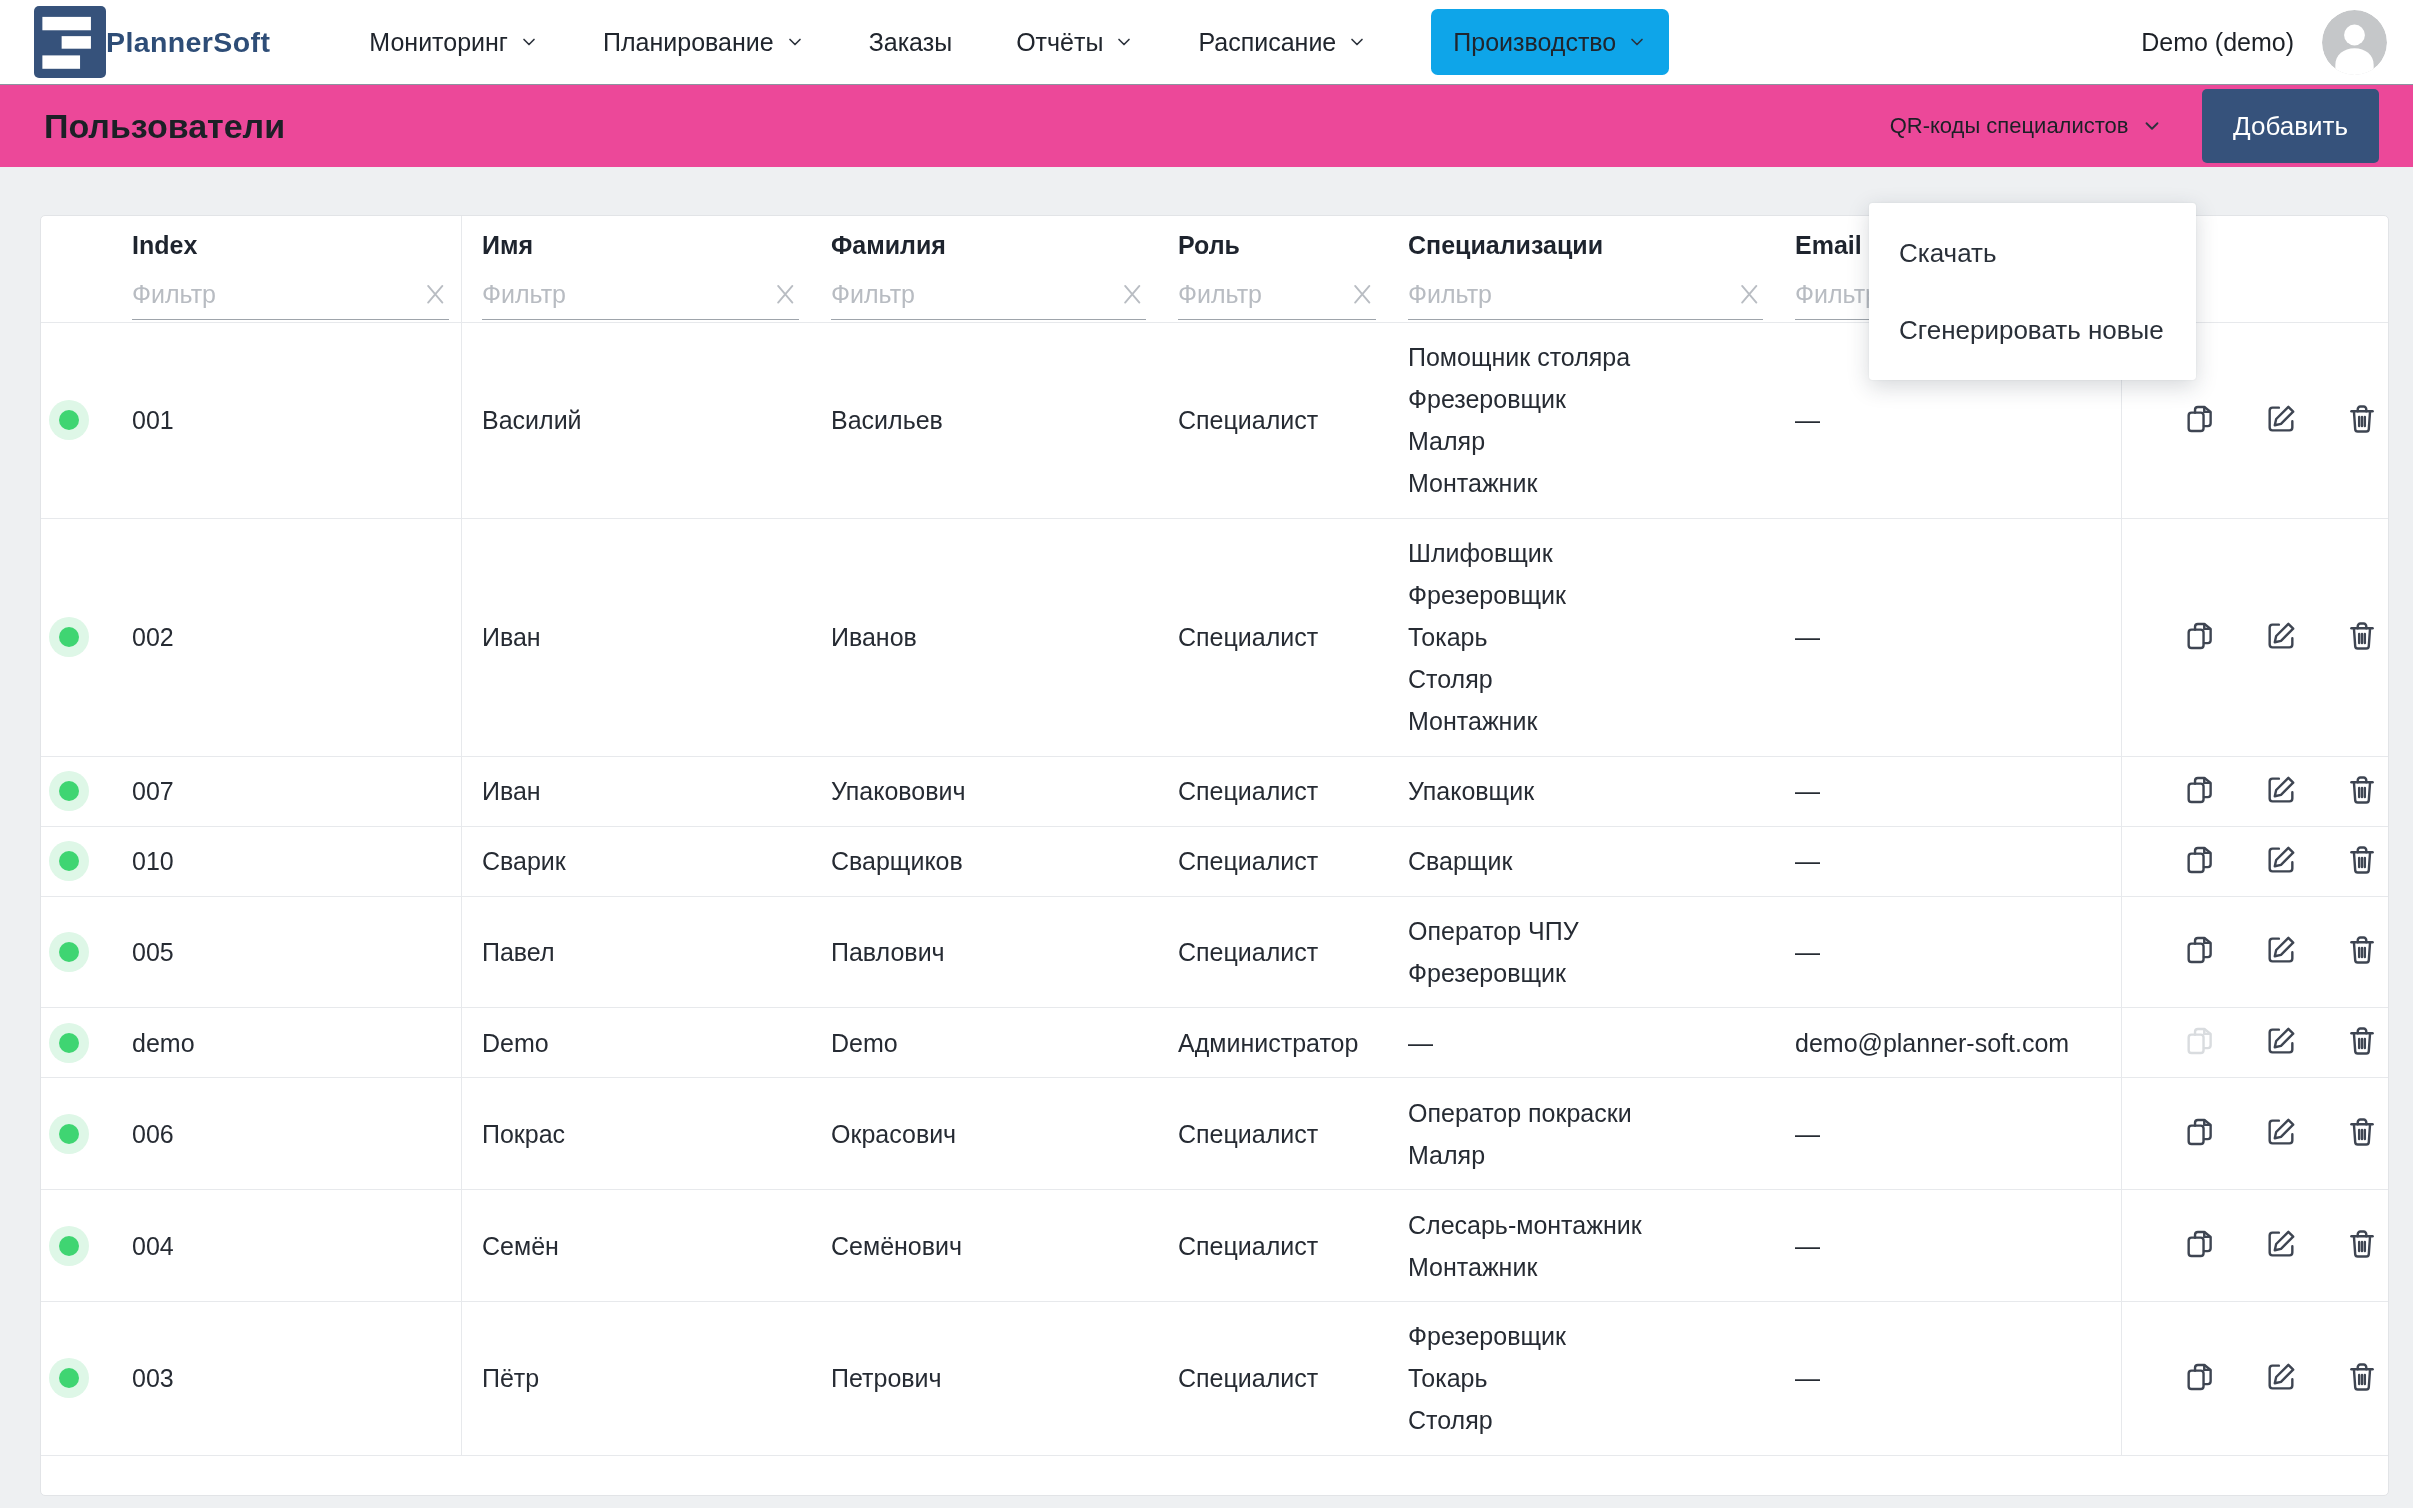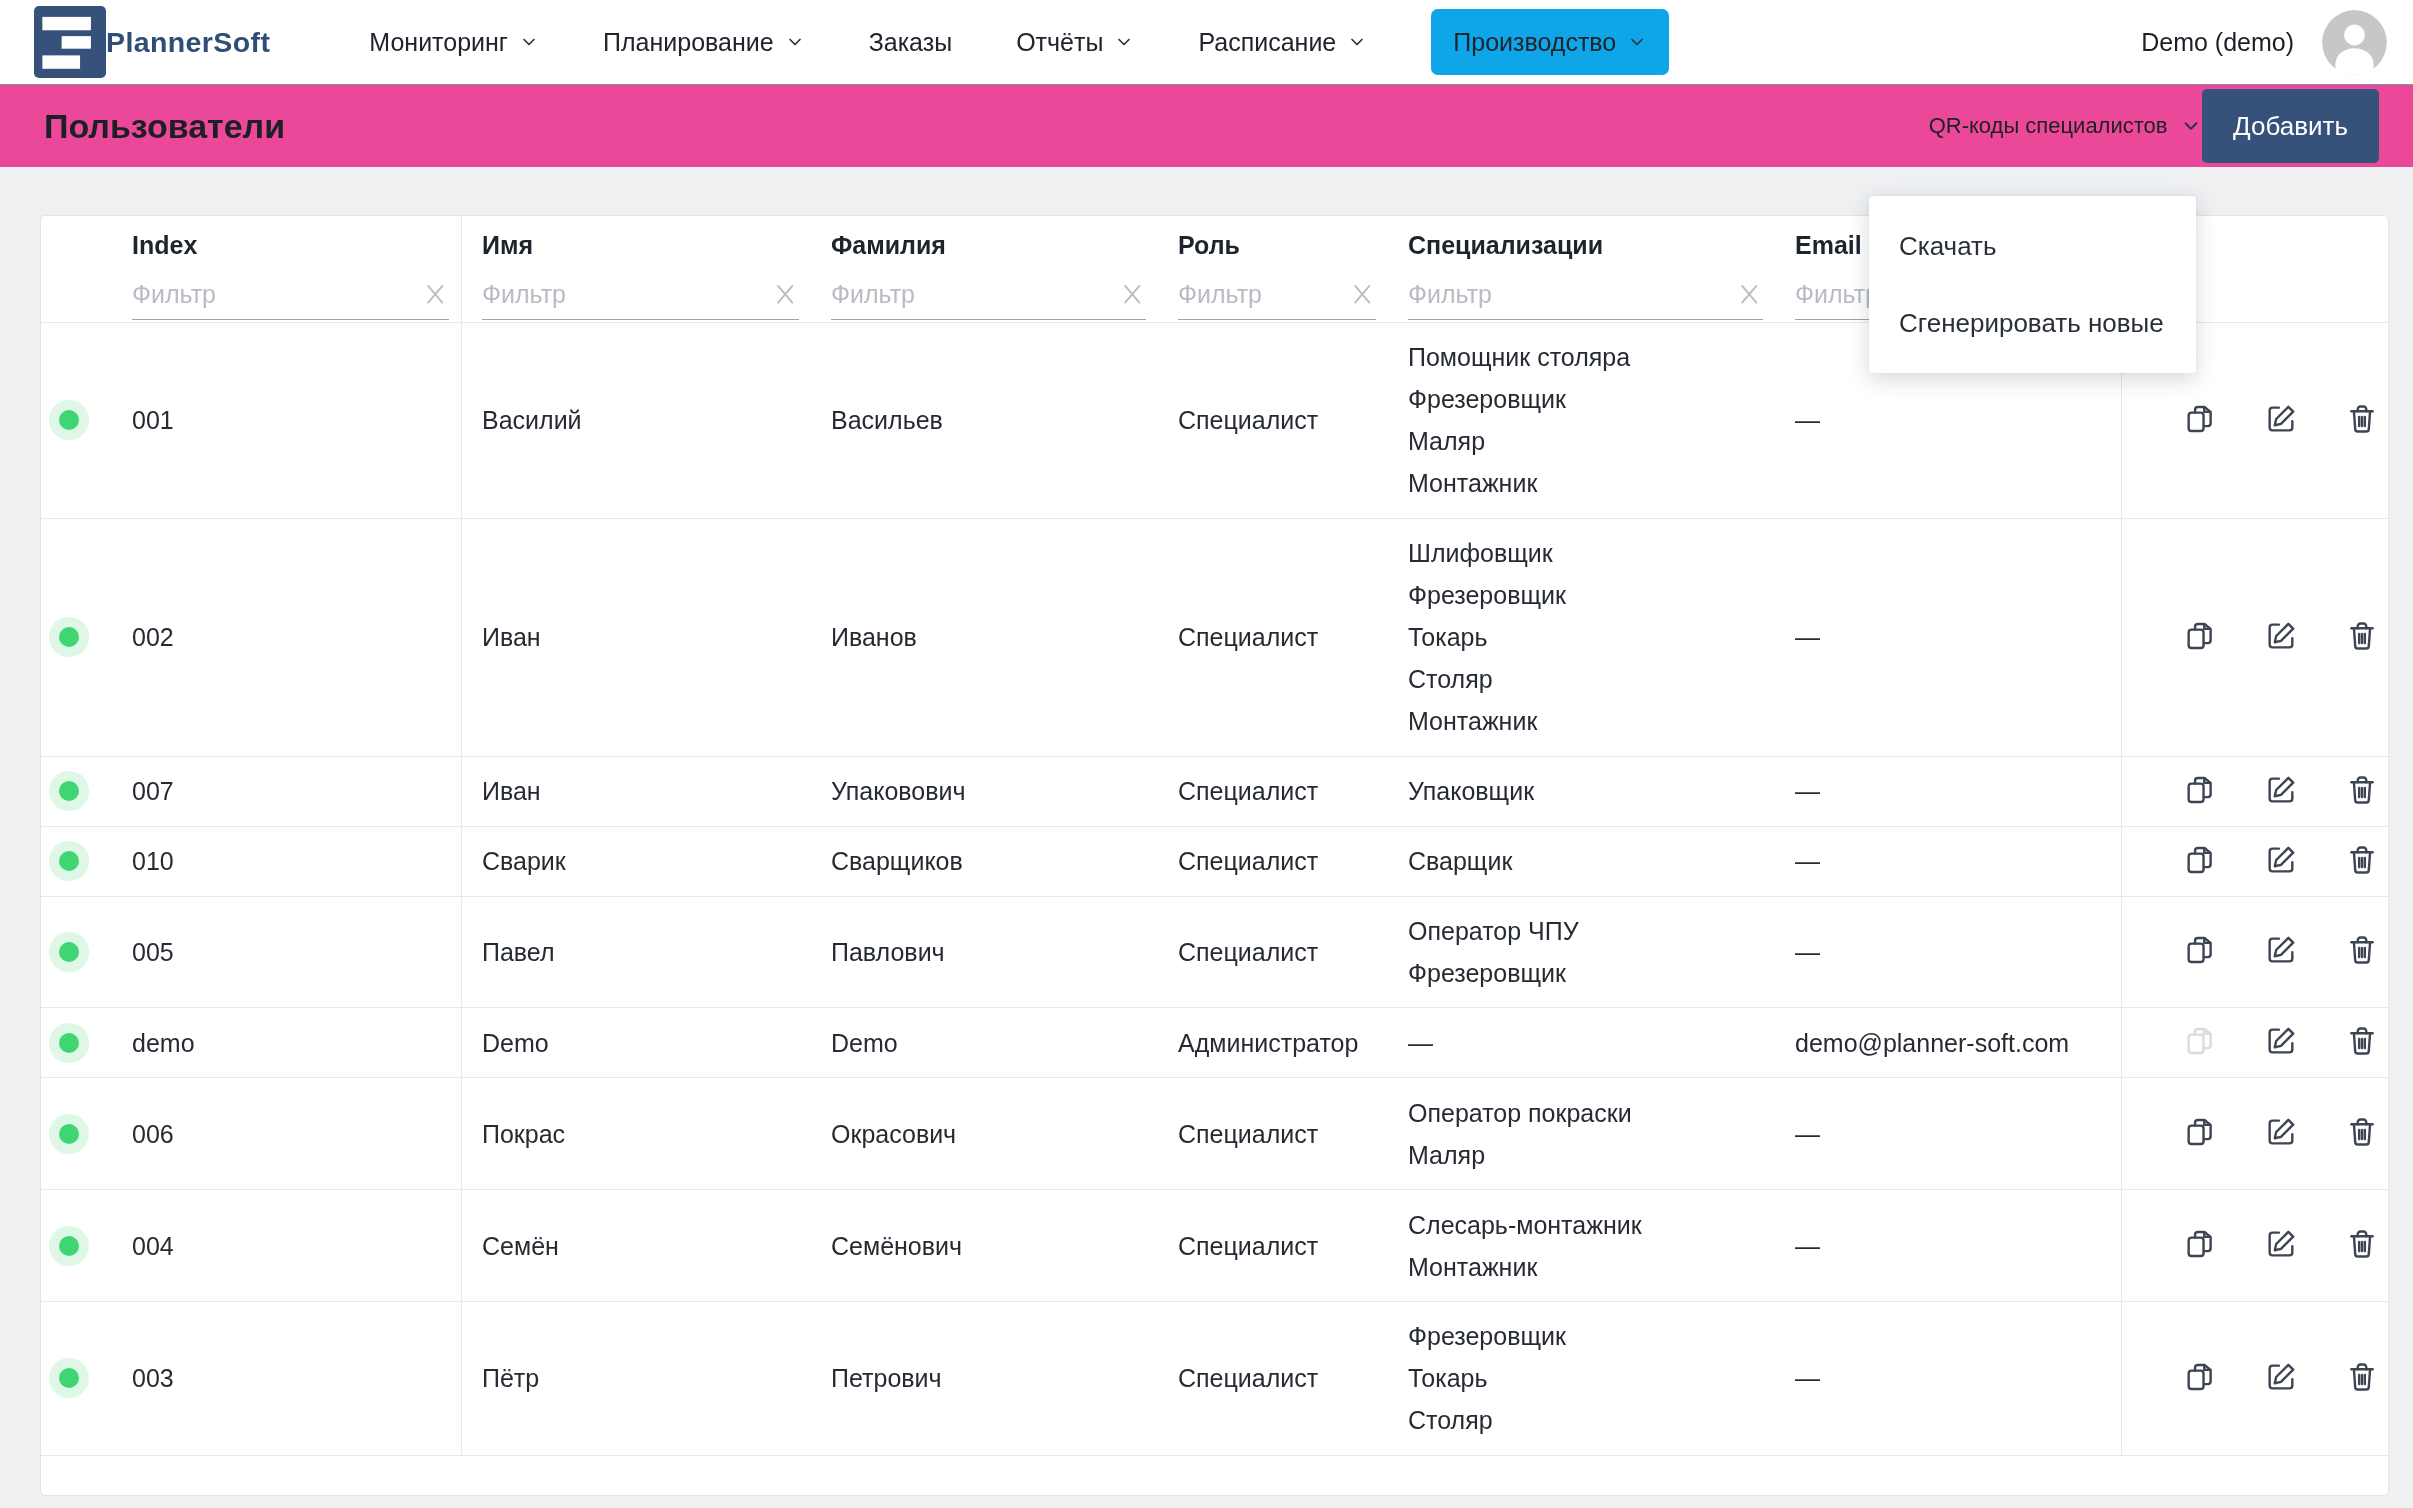--- a/index.html
+++ b/index.html
@@ -24,27 +24,27 @@
   .userbox { margin-left:auto; display:flex; align-items:center; }
   .username { font-size:25px; color:#1c2026; }
   .avatar { width:65px; height:65px; margin-left:28px; border-radius:50%; overflow:hidden; flex:none; cursor:pointer; }
 
   
   .titlebar { height:82px; background:#ec4899; display:flex; align-items:center; padding:0 34px 0 44px; }
   .page-title { font-size:34px; font-weight:700; color:#1c2026; }
   .qr-btn { margin-left:auto; display:flex; align-items:center; gap:12.6px; font-size:22px; color:#1c2026; cursor:pointer; }
   .qr-btn .chev { width:22px; height:22px; }
   .add-btn {
-    height:74px; padding:0 31px; border:none; border-radius:5px;
+    margin-left:39px; height:74px; padding:0 31px; border:none; border-radius:5px;
     background:#36527b; color:#fff; font-size:26px; font-family:inherit; cursor:pointer;
   }
 
   
   .dropdown {
-    position:absolute; left:1869px; top:196px; width:327px; z-index:30;
+    position:absolute; left:1869px; top:203px; width:327px; z-index:30;
     background:#fff; border-radius:3.4px; padding:11.7px 0;
     box-shadow:0 6.7px 22px rgba(35,45,60,.18), 0 0 1.7px rgba(35,45,60,.10);
   }
   .dd-item { height:77px; display:flex; align-items:center; padding:0 30px; font-size:26px; color:#2a3039; cursor:pointer; white-space:nowrap; }
 
   
   .card {
     position:relative; margin:48px 24px 0 40px; height:1281px;
     background:#fff; border:0.8px solid #e2e4e7; border-radius:5px; overflow:hidden;
   }

